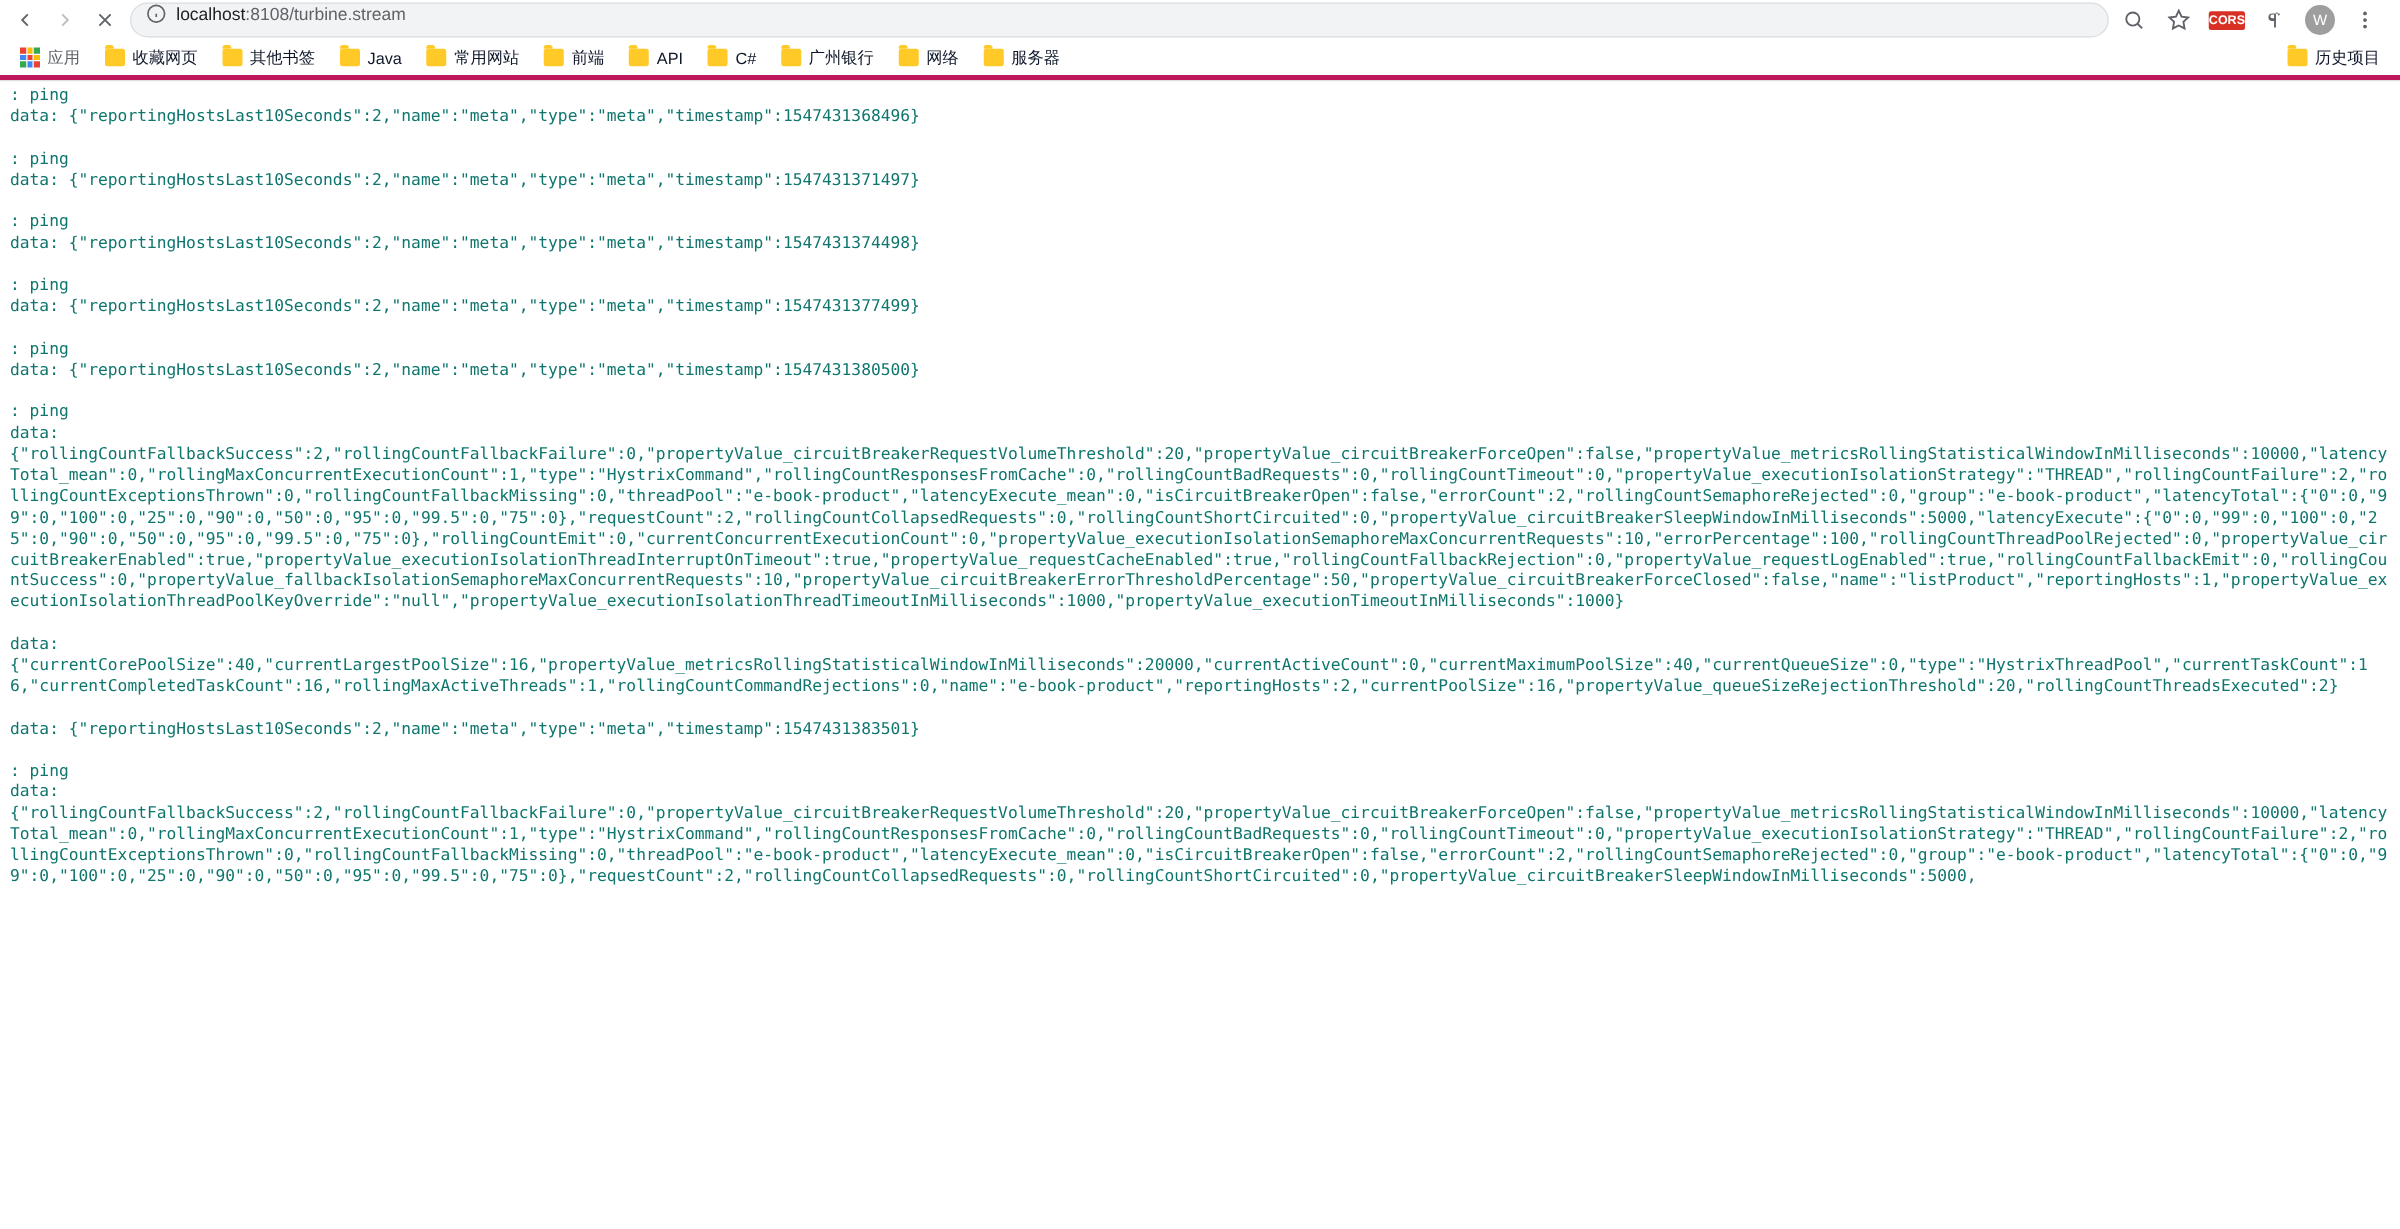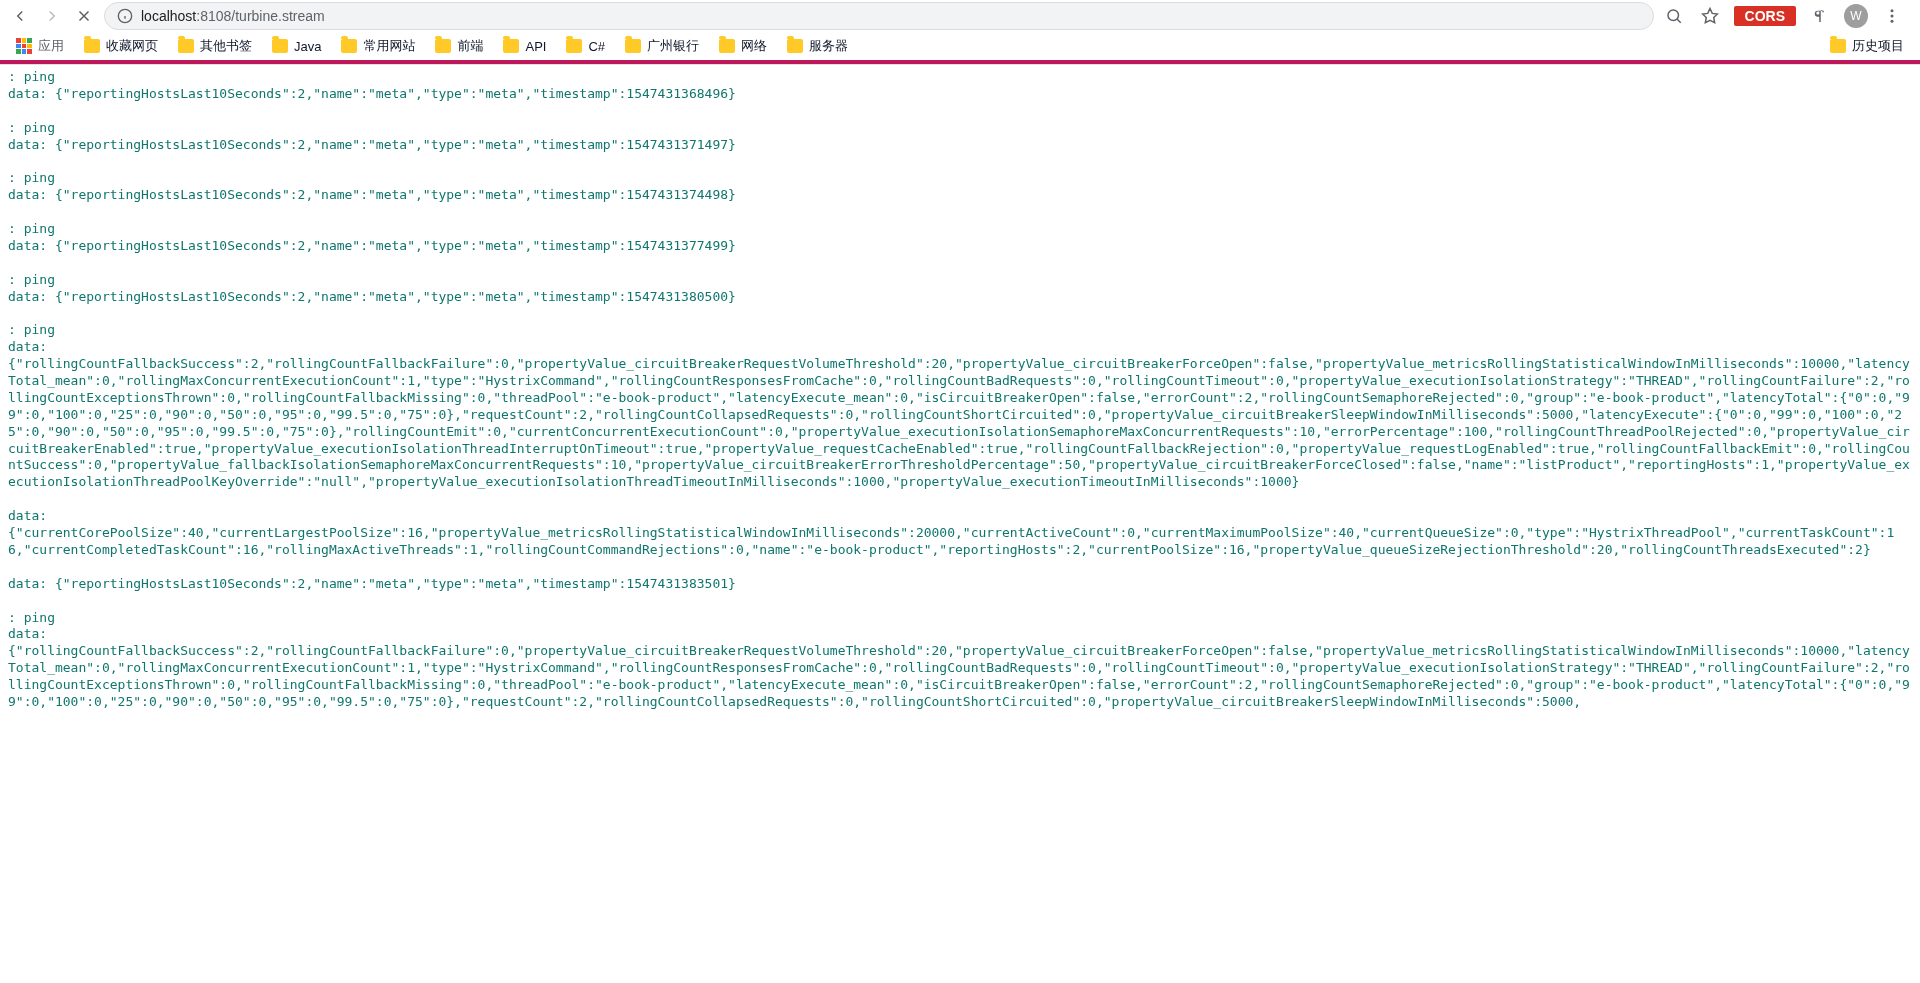--- a/index.html
+++ b/index.html
@@ -5,30 +5,30 @@
   * { margin: 0; padding: 0; box-sizing: border-box; }
   body { font-family: "Microsoft YaHei", Arial, sans-serif; font-size: 13px; background: #fff; overflow: hidden; }
   
   .browser-chrome { background: #fff; border-bottom: 1px solid #e0e0e0; }
   
   .toolbar { display: flex; align-items: center; height: 32px; padding: 0 8px; gap: 8px; }
   .nav-btn { width: 24px; height: 24px; display: flex; align-items: center; justify-content: center; color: #5f6368; cursor: pointer; border-radius: 50%; }
   .nav-btn.disabled { color: #bdbdbd; }
   .nav-btn svg { width: 18px; height: 18px; }
   
-  .url-bar { flex: 1; display: flex; align-items: center; height: 28px; border: 1px solid #dadce0; border-radius: 14px; padding: 0 12px; gap: 8px; background: #f1f3f4; }
+  .url-bar { flex: 1; display: flex; align-items: flex-start; height: 28px; border: 1px solid #dadce0; border-radius: 14px; padding: 0 12px; gap: 8px; background: #f1f3f4; }
   .url-bar .info-icon { width: 16px; height: 16px; color: #5f6368; display: flex; align-items: center; justify-content: center; }
   .url-text { color: #202124; font-size: 14px; font-family: Arial, sans-serif; }
   .url-host { color: #202124; }
   .url-path { color: #5f6368; }
   
   .right-icons { display: flex; align-items: center; gap: 12px; padding-right: 8px; }
   .icon-btn { width: 24px; height: 24px; display: flex; align-items: center; justify-content: center; color: #5f6368; cursor: pointer; }
   .icon-btn svg { width: 18px; height: 18px; }
-  .cors-badge { background: #d93025; color: #fff; font-size: 14px; font-weight: bold; padding: 2px 11px; border-radius: 2px; }
+  .cors-badge { background: #d93025; color: #fff; font-size: 10px; font-weight: bold; padding: 2px 0; border-radius: 2px; }
   .avatar { width: 24px; height: 24px; border-radius: 50%; background: #9e9e9e; color: #fff; display: flex; align-items: center; justify-content: center; font-size: 12px; }
   
   .bookmarks-bar { display: flex; align-items: center; height: 32px; padding: 0 8px; gap: 4px; border-bottom: 4px solid #be185d; }
   .apps-btn { display: flex; align-items: center; gap: 6px; padding: 4px 8px; cursor: pointer; border-radius: 4px; color: #5f6368; }
   .apps-grid { width: 16px; height: 16px; display: grid; grid-template-columns: repeat(3, 1fr); grid-template-rows: repeat(3, 1fr); gap: 1px; }
   .apps-grid span:nth-child(1) { background: #ea4335; }
   .apps-grid span:nth-child(2) { background: #fbbc04; }
   .apps-grid span:nth-child(3) { background: #34a853; }
   .apps-grid span:nth-child(4) { background: #4285f4; }
   .apps-grid span:nth-child(5) { background: #ea4335; }

